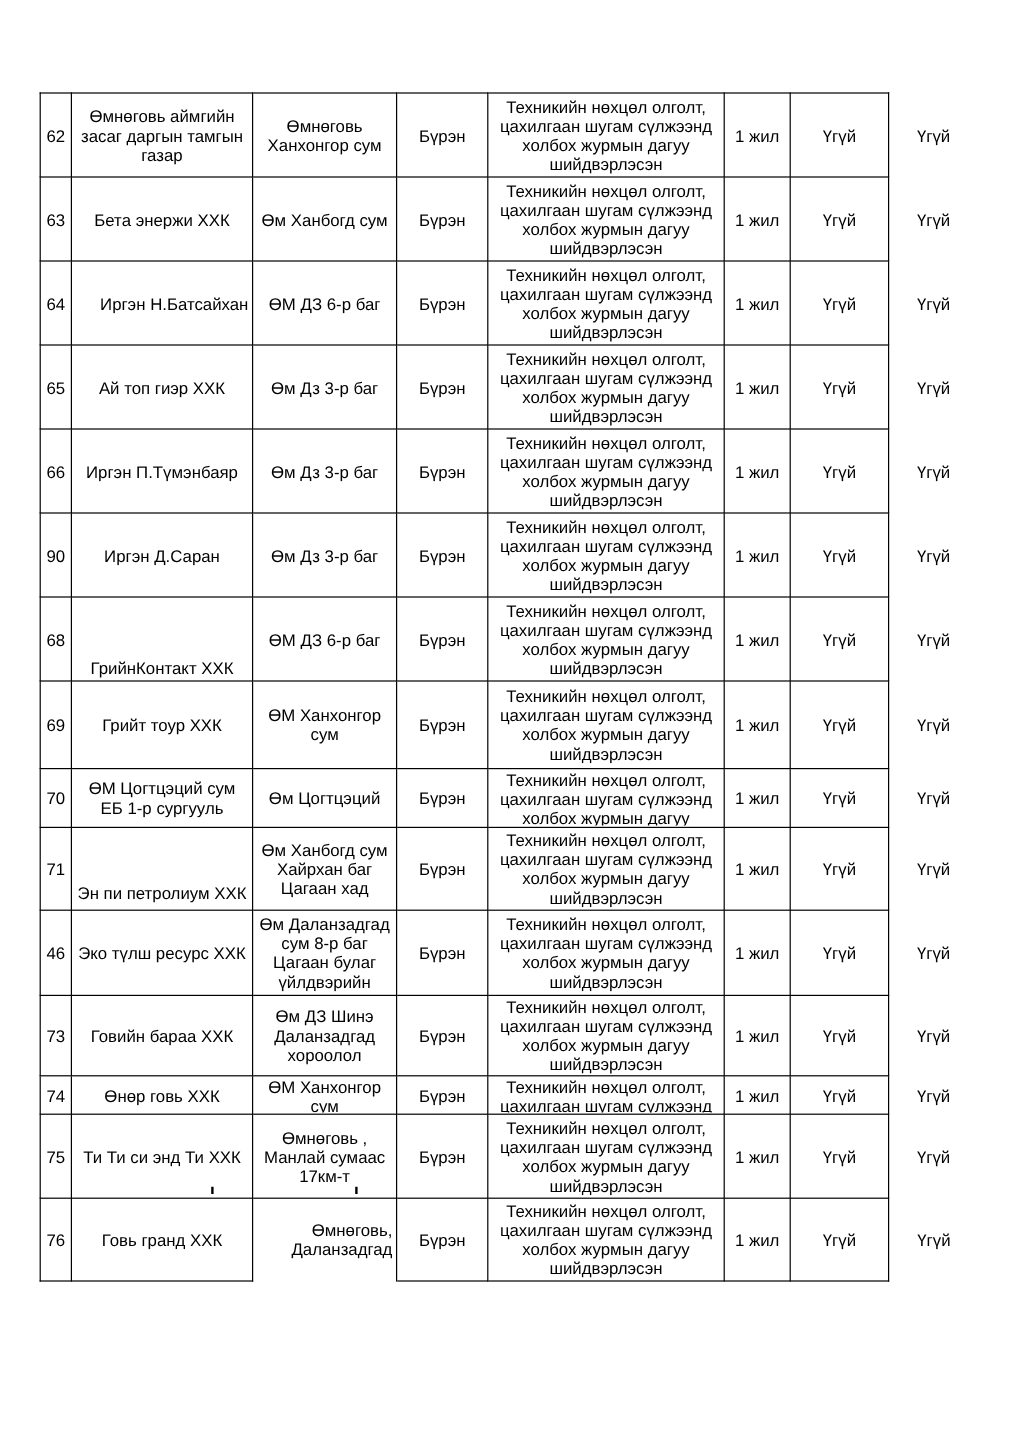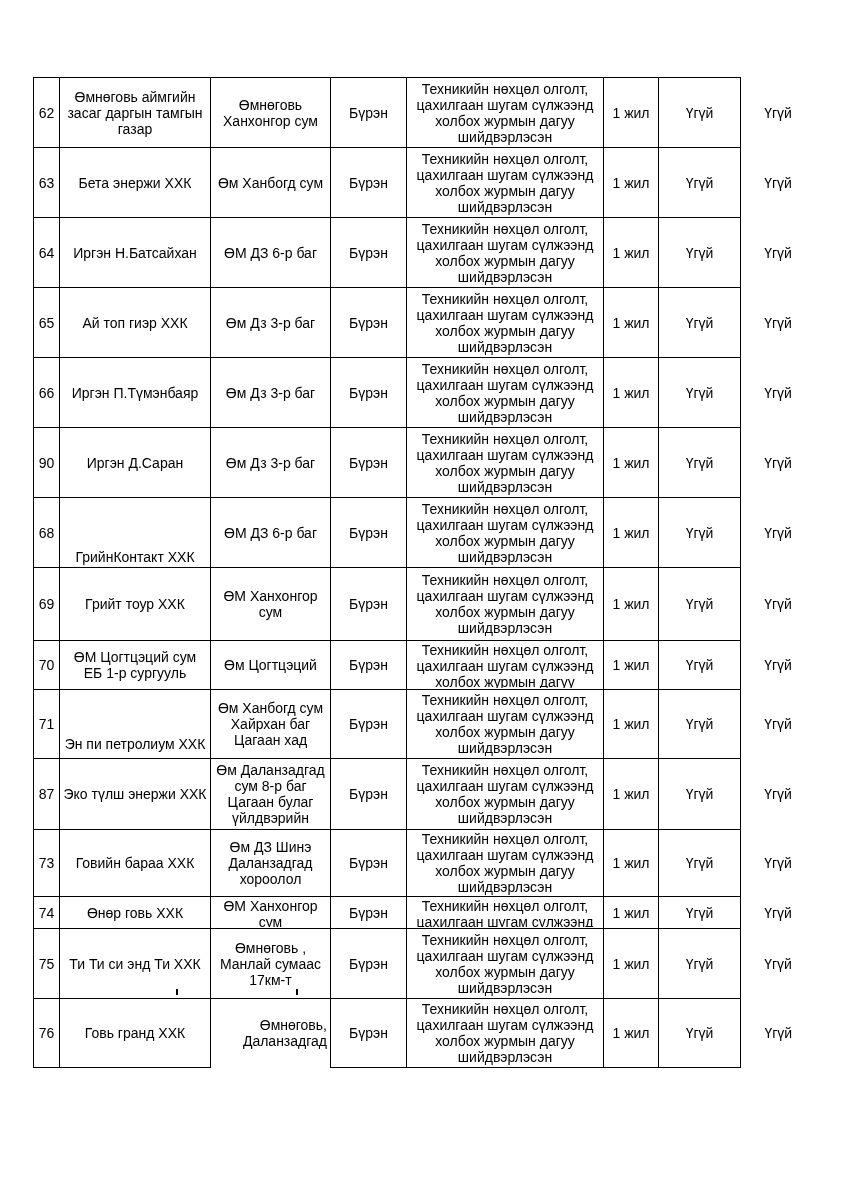--- a/index.html
+++ b/index.html
@@ -119,21 +119,21 @@
             </td>
             <td class="ghost">
               <div class="wrap" style="max-height: 67px;">Үгүй</div>
             </td>
           </tr>
           <tr style="height: 70px;">
             <td>
               <div class="wrap" style="max-height: 67px;">64</div>
             </td>
             <td>
-              <div class="wrap" style="max-height: 67px;">Иргэн Н.Батсайхан</div>
+              <div class="wrap" style="max-height: 67px; text-align: right;">Иргэн Н.Батсайхан</div>
             </td>
             <td class="cell-location">
               <div class="wrap" style="max-height: 67px;">ӨМ ДЗ 6-р баг</div>
             </td>
             <td>
               <div class="wrap" style="max-height: 67px;">Бүрэн</div>
             </td>
             <td>
               <div class="wrap" style="max-height: 67px;">Техникийн нөхцөл олголт, цахилгаан шугам сүлжээнд холбох журмын дагуу шийдвэрлэсэн</div>
             </td>
@@ -324,24 +324,24 @@
             </td>
             <td>
               <div class="wrap" style="max-height: 66px;">Үгүй</div>
             </td>
             <td class="ghost">
               <div class="wrap" style="max-height: 66px;">Үгүй</div>
             </td>
           </tr>
           <tr style="height: 71px;">
             <td>
-              <div class="wrap" style="max-height: 68px;">87</div>
-            </td>
-            <td>
-              <div class="wrap" style="max-height: 68px;">Эко түлш энержи ХХК</div>
+              <div class="wrap" style="max-height: 68px;">46</div>
+            </td>
+            <td>
+              <div class="wrap" style="max-height: 68px;">Эко түлш ресурс ХХК</div>
             </td>
             <td class="cell-location">
               <div class="wrap" style="max-height: 68px;">Өм Даланзадгад сум 8-р баг Цагаан булаг үйлдвэрийн</div>
             </td>
             <td>
               <div class="wrap" style="max-height: 68px;">Бүрэн</div>
             </td>
             <td>
               <div class="wrap" style="max-height: 68px;">Техникийн нөхцөл олголт, цахилгаан шугам сүлжээнд холбох журмын дагуу шийдвэрлэсэн</div>
             </td>

